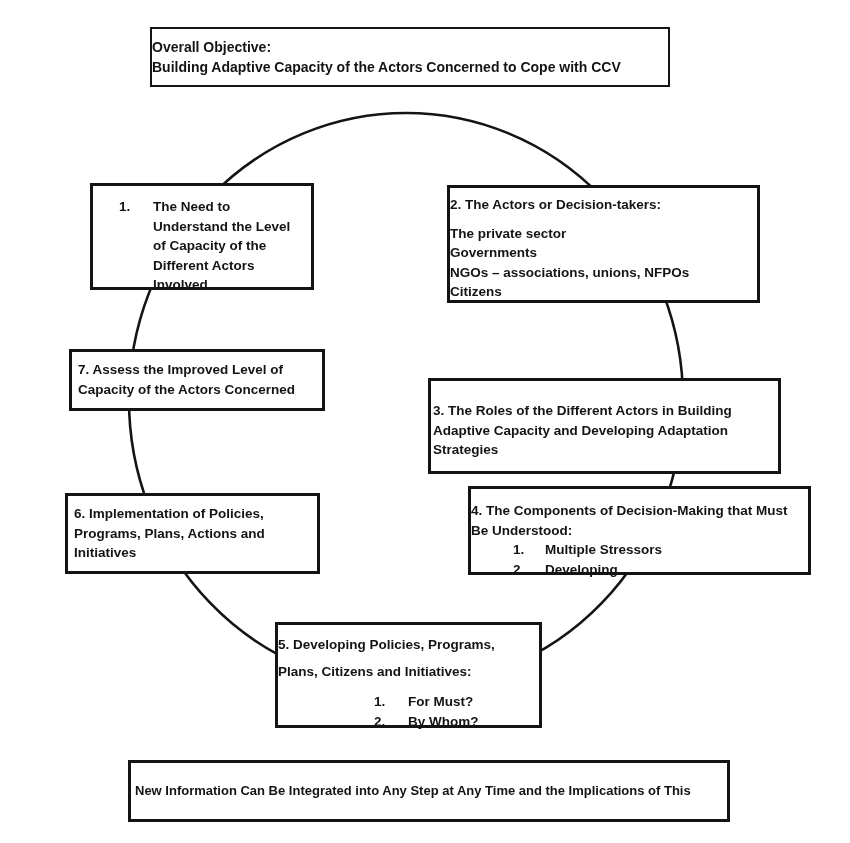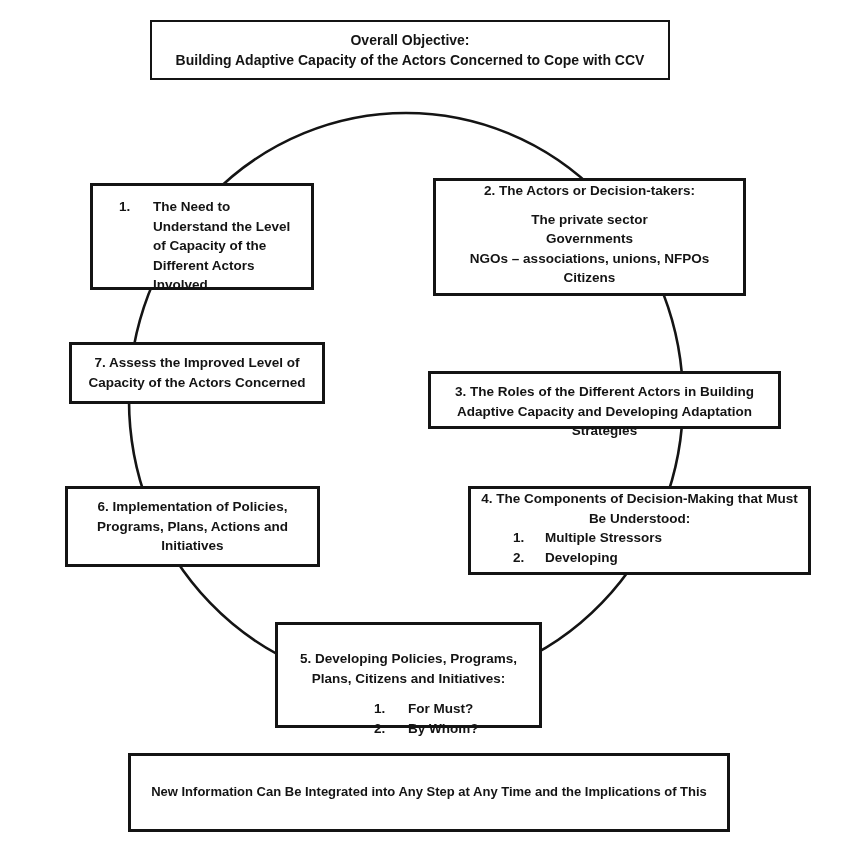--- a/index.html
+++ b/index.html
@@ -25,38 +25,38 @@
     position: absolute;
     box-sizing: border-box;
     background: #ffffff;
     border: 3px solid #141414;
     color: #141414;
     font-weight: bold;
     font-size: 13.5px;
     line-height: 1.45;
     z-index: 1;
   }
-  .center { text-align: center; }
+  .center { text-align: left; margin-top: 7px; }
   .title-box {
     left: 150px; top: 20px; width: 520px; height: 60px;
     border-width: 2.5px;
     font-size: 14px;
     display: flex; flex-direction: column; justify-content: center;
   }
   .footer-box {
-    left: 128px; top: 753px; width: 602px; height: 79px;
+    left: 128px; top: 753px; width: 602px; height: 62px;
     display: flex; flex-direction: column; justify-content: center;
     padding: 0 4px;
     font-size: 13px;
   }
   .step1-box { left: 90px;  top: 183px; width: 224px; height: 107px; padding: 11px 8px 0 26px; }
-  .step2-box { left: 433px; top: 178px; width: 313px; height: 118px; }
-  .step3-box { left: 428px; top: 371px; width: 353px; height: 58px;  padding: 8px 2px 0 2px; }
-  .step4-box { left: 468px; top: 486px; width: 343px; height: 89px;  }
-  .step5-box { left: 275px; top: 622px; width: 267px; height: 106px; padding-top: 24px; }
+  .step2-box { left: 447px; top: 178px; width: 313px; height: 118px; padding-top: 7px; }
+  .step3-box { left: 428px; top: 371px; width: 353px; height: 96px;  padding: 20px 2px 0 2px; }
+  .step4-box { left: 468px; top: 486px; width: 343px; height: 89px;  padding-top: 5px; }
+  .step5-box { left: 275px; top: 622px; width: 267px; height: 106px; padding-top: 3px; }
   .step6-box { left: 65px;  top: 486px; width: 255px; height: 81px;  padding: 8px 6px 12px 6px; }
   .step7-box { left: 69px;  top: 342px; width: 256px; height: 62px;  padding: 8px 6px 0 6px; }
   .num-row { display: flex; }
   .num-row .num { flex: 0 0 34px; }
   .step1-box .num-row .num { flex: 0 0 34px; }
   .step1-box .num-row .txt { width: 158px; }
   .step4-box .list { padding-left: 42px; }
   .step4-box .num-row .num { flex: 0 0 32px; }
   .step5-box .list { padding-left: 96px; }
   .step5-box .num-row .num { flex: 0 0 34px; }

